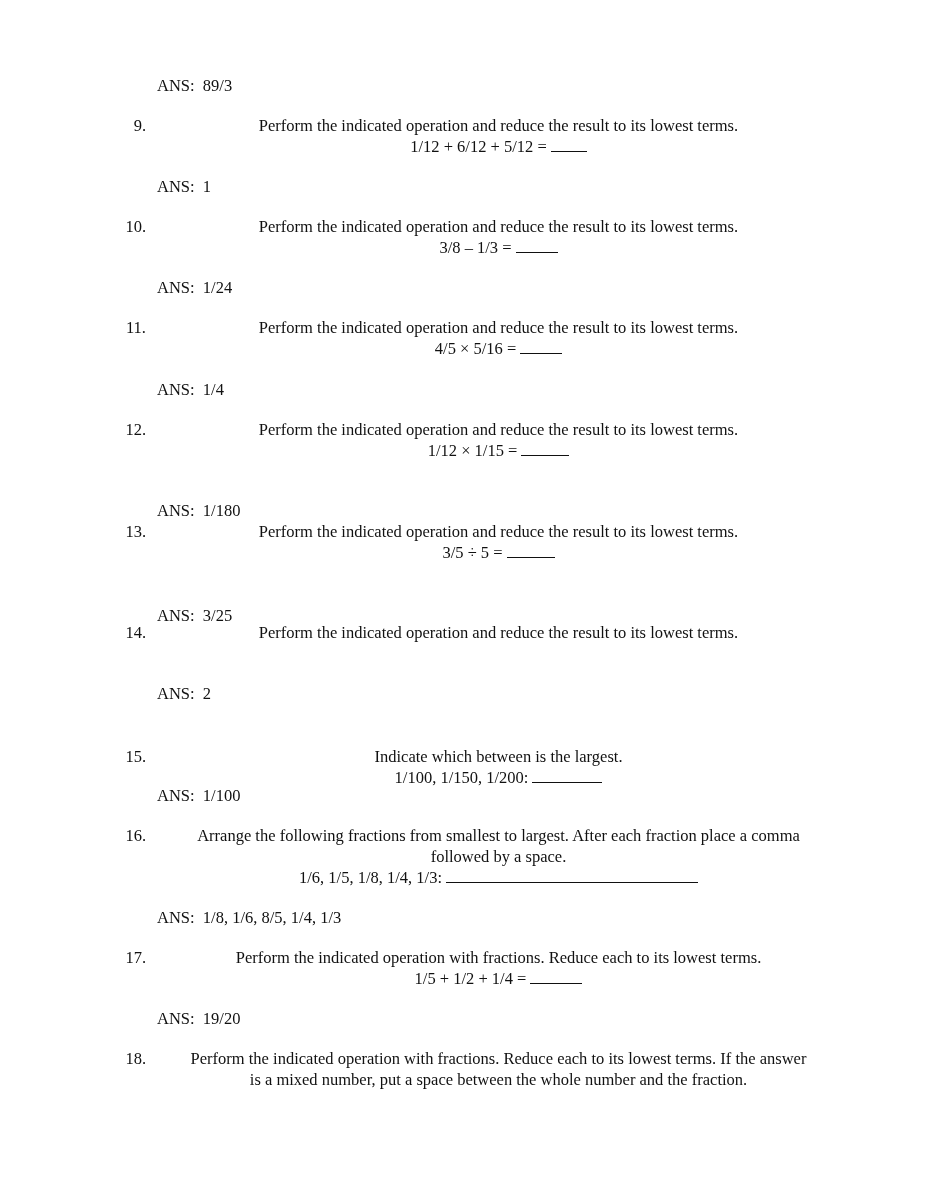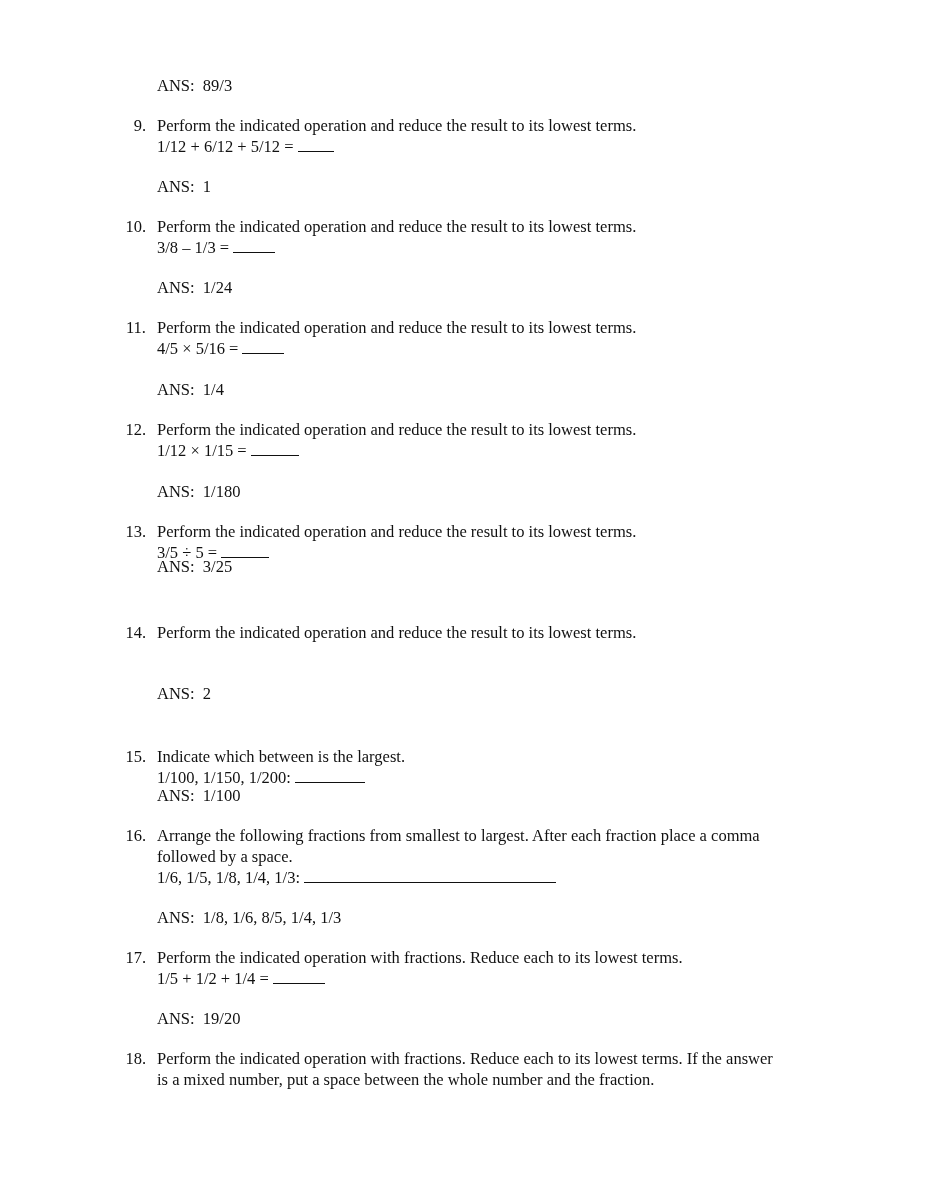--- a/index.html
+++ b/index.html
@@ -5,21 +5,21 @@
     html, body { margin: 0; padding: 0; background: #ffffff; }
     body {
       width: 927px; height: 1200px; position: relative; overflow: hidden;
       font-family: "Liberation Serif", "DejaVu Serif", serif;
       font-size: 16.5px; color: #111111; line-height: 21px;
     }
     .page { position: absolute; left: 0; top: 0; width: 927px; height: 980px; }
     .ans { position: absolute; left: 157px; white-space: pre; }
     .q { position: absolute; left: 100px; width: 740px; }
     .q .num { position: absolute; left: 0; width: 46px; text-align: right; }
-    .q .body { margin-left: 57px; }
+    .q .body { margin-left: 57px; text-align: center; }
     .q .line { display: block; white-space: pre; }
     .blank { display: inline-block; border-bottom: 1px solid #111; height: 14px; vertical-align: baseline; margin-left: 4px; }
   </style>
 </head>
 <body>
 
 <div class="page">
   <div class="ans" style="top:75px">ANS:  89/3</div>
 
   <div class="q" style="top:115px">
@@ -49,30 +49,30 @@
   </div>
   <div class="ans" style="top:379px">ANS:  1/4</div>
 
   <div class="q" style="top:419px">
     <span class="num">12.</span>
     <div class="body">
       <span class="line">Perform the indicated operation and reduce the result to its lowest terms.</span>
       <span class="line"><span>1/12 × 1/15 =</span><span class="blank" style="width:48px"></span></span>
     </div>
   </div>
-  <div class="ans" style="top:481px">ANS:  1/180</div>
+  <div class="ans" style="top:500px">ANS:  1/180</div>
 
   <div class="q" style="top:521px">
     <span class="num">13.</span>
     <div class="body">
       <span class="line">Perform the indicated operation and reduce the result to its lowest terms.</span>
       <span class="line"><span>3/5 ÷ 5 =</span><span class="blank" style="width:48px"></span></span>
     </div>
   </div>
-  <div class="ans" style="top:556px">ANS:  3/25</div>
+  <div class="ans" style="top:605px">ANS:  3/25</div>
 
   <div class="q" style="top:622px">
     <span class="num">14.</span>
     <div class="body">
       <span class="line">Perform the indicated operation and reduce the result to its lowest terms.</span>
     </div>
   </div>
   <div class="ans" style="top:683px">ANS:  2</div>
 
   <div class="q" style="top:746px">

